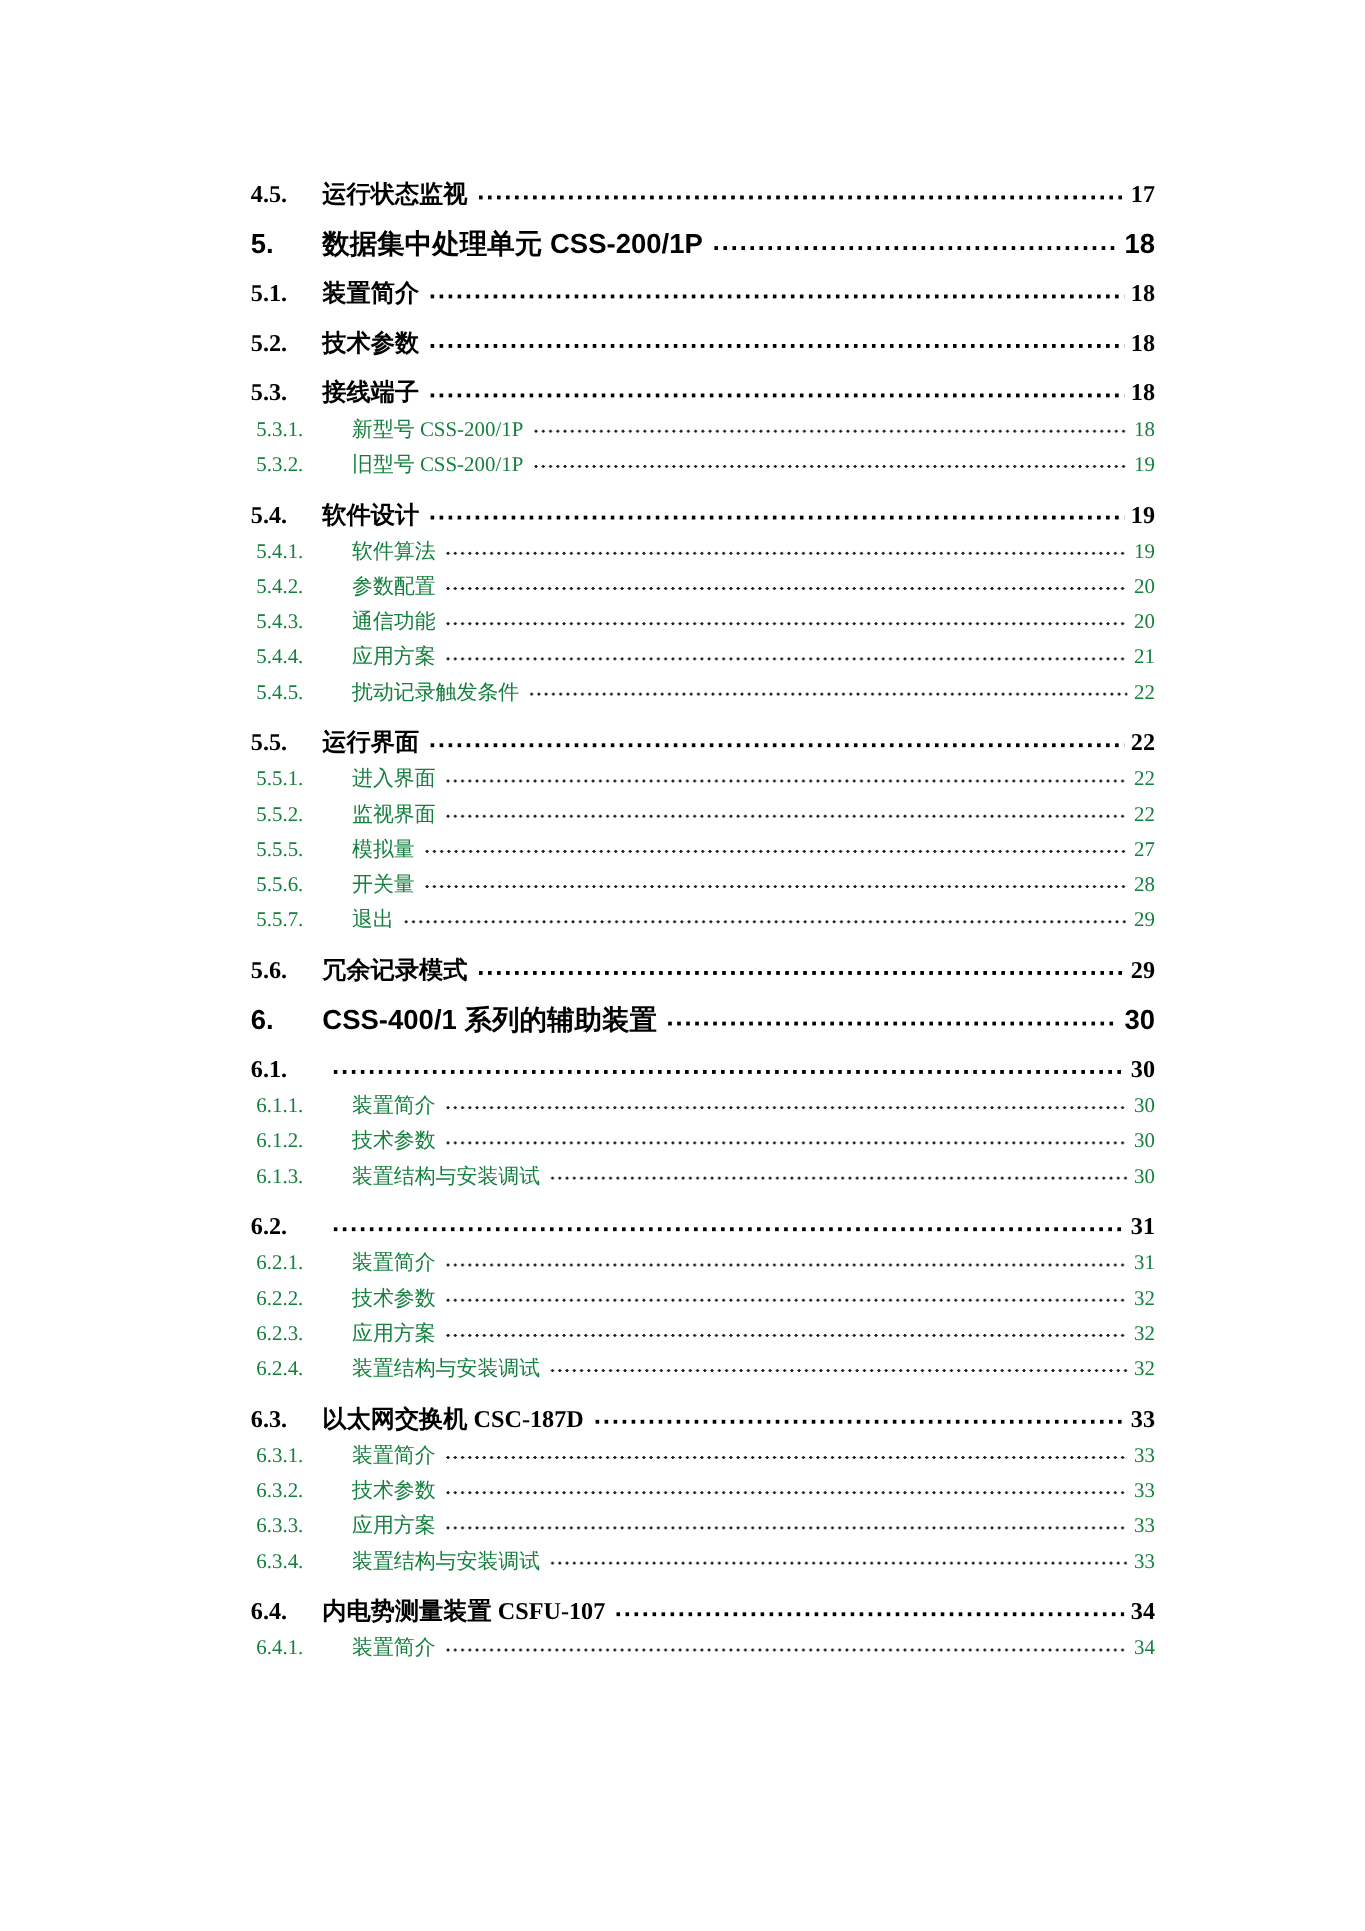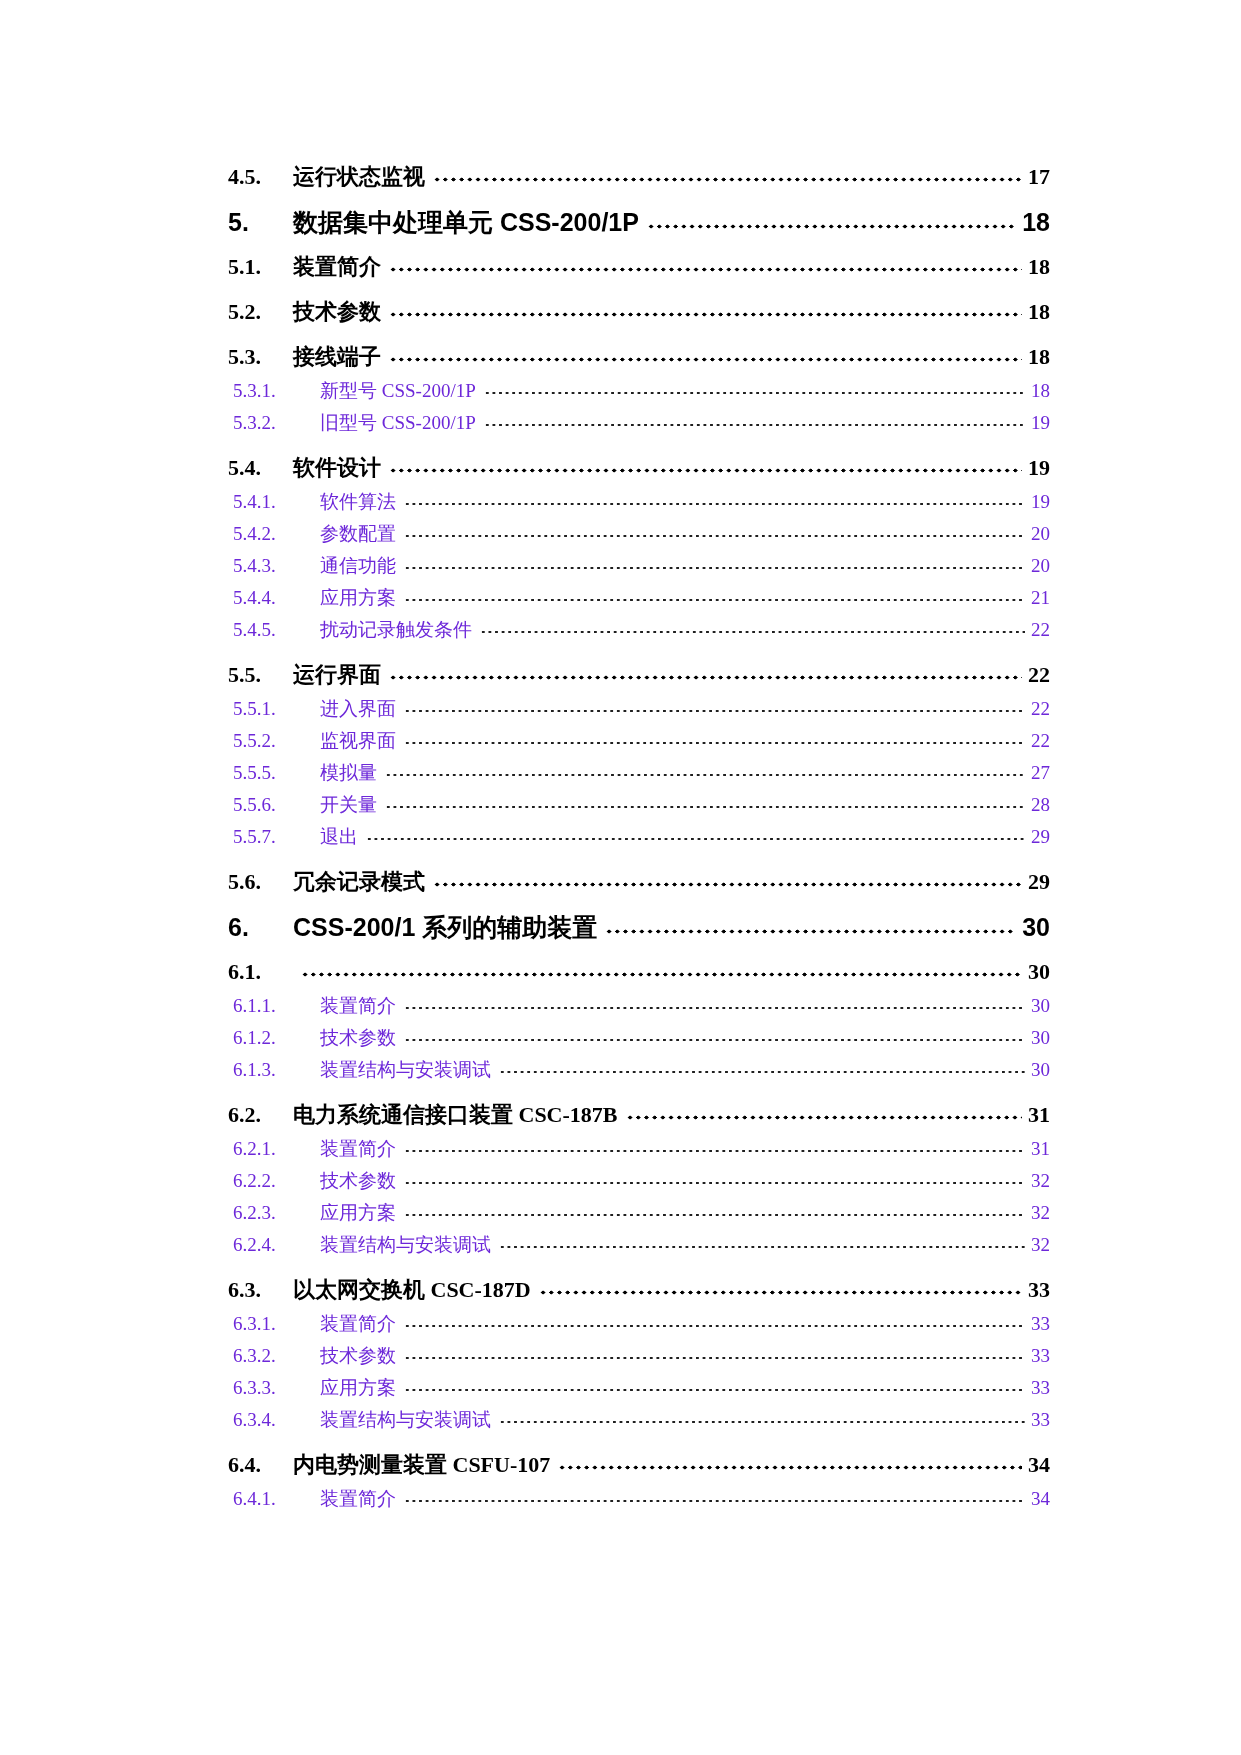--- a/index.html
+++ b/index.html
@@ -24,21 +24,21 @@
   .row {
     display: flex;
     align-items: baseline;
     height: 32px;
     line-height: 32px;
     white-space: nowrap;
   }
   
   .row.l3 {
     font-size: 19px;
-    color: #6d28d9;
+    color: #15803d;
   }
   .row.l3 .num {
     margin-left: 45px;
     width: 87px;
     flex: 0 0 auto;
   }
   .row.l3 .leader {
     background-image: radial-gradient(circle, #1f1f1f 1.25px, transparent 1.4px);
     background-size: 6.6px 6px;
   }
@@ -224,21 +224,21 @@
 
   <div class="row l2">
     <span class="num">5.6.</span>
     <span class="label">冗余记录模式</span>
     <span class="leader"></span>
     <span class="page-num">29</span>
   </div>
 
   <div class="row l1">
     <span class="num">6.</span>
-    <span class="label">CSS-200/1 系列的辅助装置</span>
+    <span class="label">CSS-400/1 系列的辅助装置</span>
     <span class="leader"></span>
     <span class="page-num">30</span>
   </div>
 
   <div class="row l2">
     <span class="num">6.1.</span>
     <span class="leader"></span>
     <span class="page-num">30</span>
   </div>
 
@@ -258,21 +258,20 @@
 
   <div class="row l3">
     <span class="num">6.1.3.</span>
     <span class="label">装置结构与安装调试</span>
     <span class="leader"></span>
     <span class="page-num">30</span>
   </div>
 
   <div class="row l2">
     <span class="num">6.2.</span>
-    <span class="label">电力系统通信接口装置 CSC-187B</span>
     <span class="leader"></span>
     <span class="page-num">31</span>
   </div>
 
   <div class="row l3">
     <span class="num">6.2.1.</span>
     <span class="label">装置简介</span>
     <span class="leader"></span>
     <span class="page-num">31</span>
   </div>

